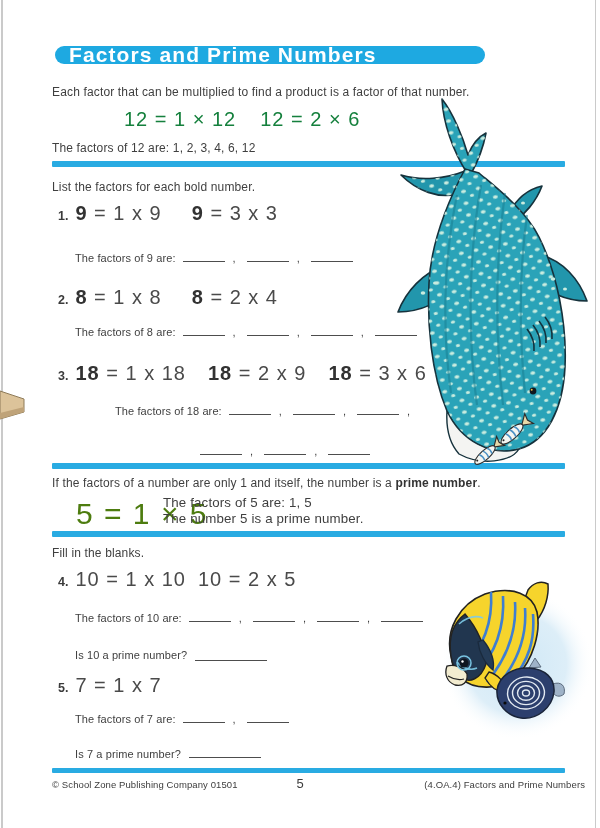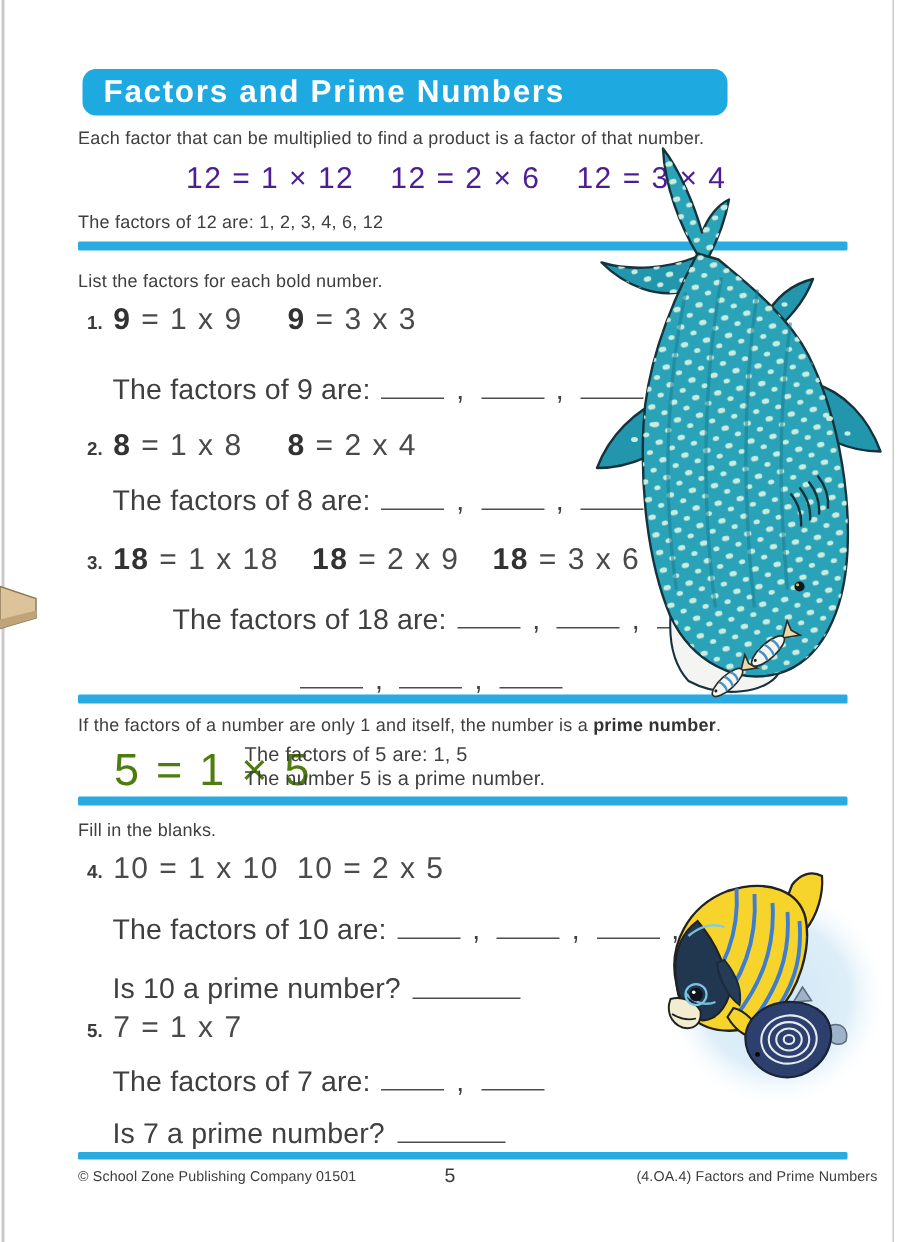--- a/index.html
+++ b/index.html
@@ -1,32 +1,32 @@
 <!DOCTYPE html>
 <html><head>
 <meta charset="utf-8">
 <style>
   * { margin:0; padding:0; box-sizing:border-box; }
   html,body { width:600px; height:828px; }
   body { font-family:"Liberation Sans", sans-serif; background:#ffffff; color:#3f3f3f; position:relative; overflow:hidden; }
   #page { position:absolute; inset:0; background:#fff; }
   .abs { position:absolute; }
   .edge { position:absolute; top:0; bottom:0; width:1.5px; background:#bdbdbd; opacity:.8; }
-  .banner { background:#1ea9e1; border-radius:9px; height:31px; display:flex; align-items:center; padding:0 14px; }
+  .banner { background:#1ea9e1; border-radius:9px; height:18px; display:flex; align-items:center; padding:0 14px; }
   .banner .title { color:#fff; font-weight:700; font-size:21px; letter-spacing:1.1px; }
   .body-text { font-size:12px; letter-spacing:.15px; color:#3f3f3f; }
   .divider { background:#29abe2; height:6px; border-radius:1px; }
   .eq-row { display:flex; align-items:baseline; font-size:20px; color:#4a4a4a; letter-spacing:1px; white-space:pre; }
   .eq-row .eq { margin-right:30px; }
   .sec-fill .eq { margin-right:12px; }
   .eq-num { font-size:12.5px; font-weight:700; letter-spacing:0; color:#3b3b3b; margin-right:7px; }
   .eq .lead { font-weight:700; color:#323232; }
   .sec-fill .eq .lead { font-weight:400; color:#4a4a4a; }
-  .ex-eq-row { display:flex; font-size:20px; color:#4c1d95; letter-spacing:1px; gap:24px; white-space:pre; }
-  .factors-row { display:flex; align-items:baseline; font-size:19px; letter-spacing:.1px; }
+  .ex-eq-row { display:flex; font-size:20px; color:#15803d; letter-spacing:1px; gap:24px; white-space:pre; }
+  .factors-row { display:flex; align-items:baseline; font-size:11px; letter-spacing:.1px; }
   .blanks { display:inline-flex; align-items:baseline; }
   .blank { display:inline-block; width:42px; height:12px; border-bottom:1.9px solid #4d4d4d; margin-left:7px; }
   .blank.wide { width:72px; margin-left:8px; }
   .comma { margin:0 4px 0 8px; color:#3f3f3f; }
   .prime-eq { font-size:30px; color:#4d7c0f; letter-spacing:1.5px; white-space:pre; }
   .note { font-size:13.3px; letter-spacing:.15px;text-align:right; }
   .footer-text { font-size:9.5px; color:#3c3c3c; letter-spacing:.1px; }
   .page-num { font-size:13px; color:#3c3c3c; }
   b.inline-bold { font-weight:700; color:#333; }
   svg { display:block; }
@@ -41,21 +41,20 @@
 
   <div class="abs banner" style="left:55px; top:46px; width:430px;">
     <span class="title">Factors and Prime Numbers</span>
   </div>
 
   <div class="abs body-text" style="left:52px; top:85px;">Each factor that can be multiplied to find a product is a factor of that number.</div>
 
   <div class="abs ex-eq-row" style="left:124px; top:108px;">
     <span class="eq">12 = 1 × 12</span>
     <span class="eq">12 = 2 × 6</span>
-    <span class="eq">12 = 3 × 4</span>
   </div>
 
   <div class="abs body-text" style="left:52px; top:141px;">The factors of 12 are: 1, 2, 3, 4, 6, 12</div>
 
   <div class="abs divider" style="left:52px; top:161px; width:513px;"></div>
 
   <div class="abs body-text" style="left:52px; top:180px;">List the factors for each bold number.</div>
 
   <div class="abs eq-row" style="left:58px; top:202px;">
     <span class="eq-num">1.</span>

